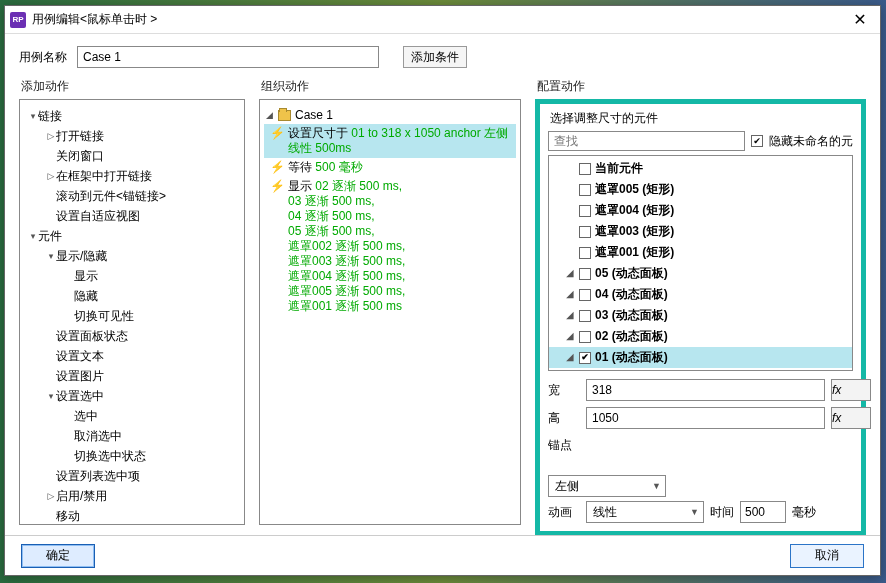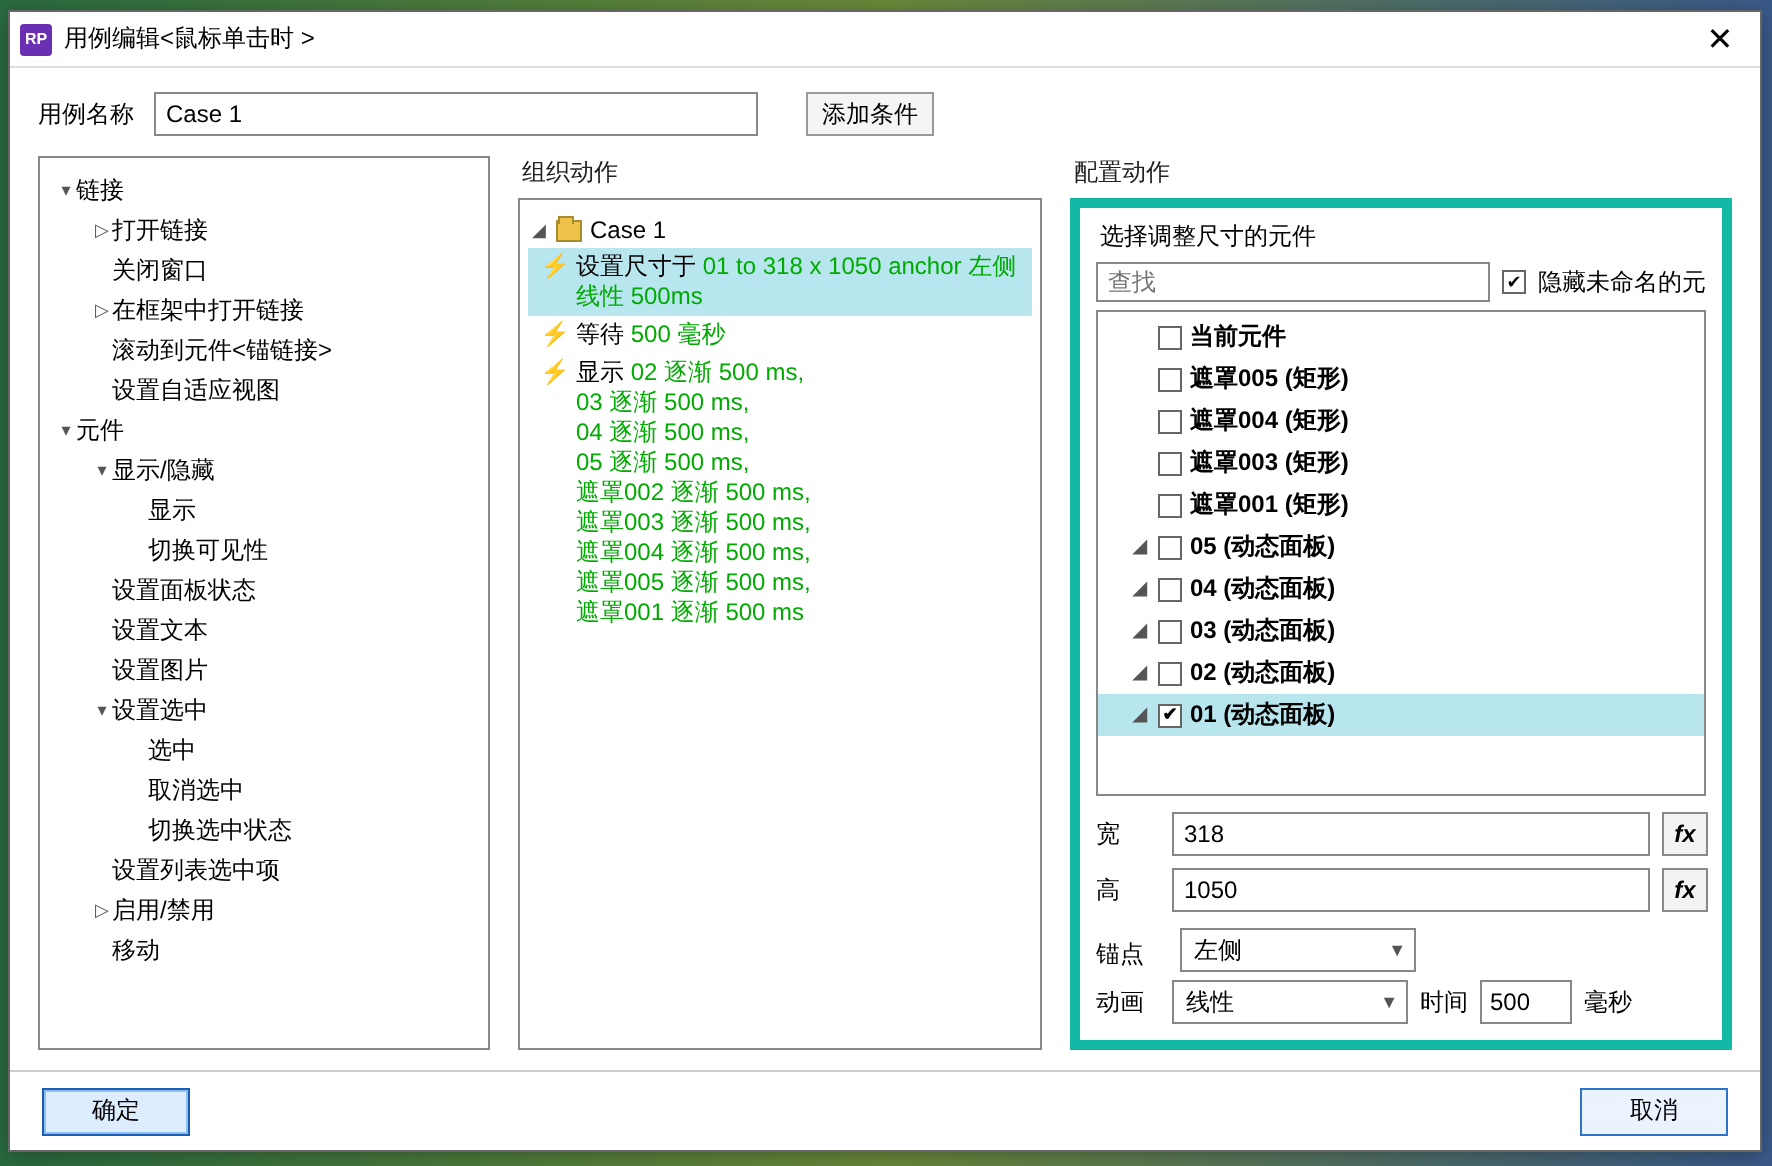--- a/index.html
+++ b/index.html
@@ -43,27 +43,27 @@
 .search-row input { flex: 1; height: 20px; border: 1px solid #888; padding: 0 5px; color: #888; }
 .chk { width: 12px; height: 12px; border: 1px solid #666; display: inline-flex; align-items: center; justify-content: center; font-size: 9px; color: #000; background:#fff; cursor:pointer; }
 .widget-list { flex: 1; border: 1px solid #888; overflow: auto; padding: 2px 0; font-weight: bold; }
 .wrow { display: flex; align-items: center; padding: 2px 4px; gap: 4px; line-height: 17px; cursor: pointer; }
 .wrow.sel { background: #b7e6ef; }
 .wrow .exp { width: 10px; text-align: center; color: #555; font-size: 9px; }
 .wrow .det { color: #0a0; margin-left: 3px; }
 .form { margin-top: 8px; display: grid; grid-template-columns: 32px 1fr 22px; gap: 6px 6px; align-items: center; }
 .form label { text-align: left; }
 .form input[type=text] { height: 22px; border: 1px solid #888; padding: 0 5px; }
-.fx { width: 23px; height: 22px; border: 1px solid #888; background: #f3f3f3; font-style: italic; font-weight: bold; text-align: center; line-height: 20px; cursor: pointer; }
+.fx { width: 40px; height: 22px; border: 1px solid #888; background: #f3f3f3; font-style: italic; font-weight: normal; line-height: 20px; cursor: pointer; }
 .sel-box { height: 22px; border: 1px solid #888; display: flex; align-items: center; justify-content: space-between; padding: 0 4px 0 6px; background: #fff; cursor: pointer; }
 .sel-box .dd { font-size: 9px; color: #555; }
 .animrow { display: flex; align-items: center; gap: 6px; margin-top: 4px; }
 .animrow .sel-box { width: 118px; }
 .animrow input { width: 46px; height: 22px; border: 1px solid #888; padding: 0 4px; }
-.anchorrow { display:flex; align-items:flex-end; gap:10px; margin-top:8px; }
+.anchorrow { display:flex; align-items:flex-start; gap:21px; margin-top:8px;flex-direction:column; }
 .anchorrow .sel-box { width:118px; }
 
 .footer { height: 40px; border-top: 1px solid #ccc; display: flex; justify-content: space-between; align-items: center; padding: 0 16px; gap: 10px; }
 .footer button { width: 74px; height: 24px; border: 1px solid #2b74c7; background: #eaf3ff; cursor: pointer; }
 .footer button.primary { border: 1px solid #1a5fb4; background: #deecff; box-shadow: inset 0 0 0 1px #8fbef2; }
 
 .col-body::-webkit-scrollbar, .widget-list::-webkit-scrollbar { width: 16px; }
 .col-body::-webkit-scrollbar-thumb, .widget-list::-webkit-scrollbar-thumb { background: #c6c6c6; border: 3px solid #f0f0f0; }
 </style>
 </head>
@@ -79,20 +79,21 @@
 
   <div class="case-row">
     <label>用例名称</label>
     <input type="text" value="Case 1" style="">
     <button class="add-cond">添加条件</button>
   </div>
 
   <div class="cols">
 
     <div class="col col1">
+      <div class="col-h">添加动作</div>
       <div class="col-body tree" id="add-tree">
           <div class="node">
             <span class="ind" style="width: 4px;"></span>
             <span class="chev">▾</span>
             <span>链接</span>
           </div>
           <div class="node">
             <span class="ind" style="width: 22px;"></span>
             <span class="chev">▷</span>
             <span>打开链接</span>
@@ -124,20 +125,25 @@
           </div>
           <div class="node">
             <span class="ind" style="width: 22px;"></span>
             <span class="chev">▾</span>
             <span>显示/隐藏</span>
           </div>
           <div class="node">
             <span class="ind" style="width: 40px;"></span>
             <span class="chev"></span>
             <span>显示</span>
+          </div>
+          <div class="node">
+            <span class="ind" style="width: 40px;"></span>
+            <span class="chev"></span>
+            <span>隐藏</span>
           </div>
           <div class="node">
             <span class="ind" style="width: 40px;"></span>
             <span class="chev"></span>
             <span>切换可见性</span>
           </div>
           <div class="node">
             <span class="ind" style="width: 22px;"></span>
             <span class="chev"></span>
             <span>设置面板状态</span>

